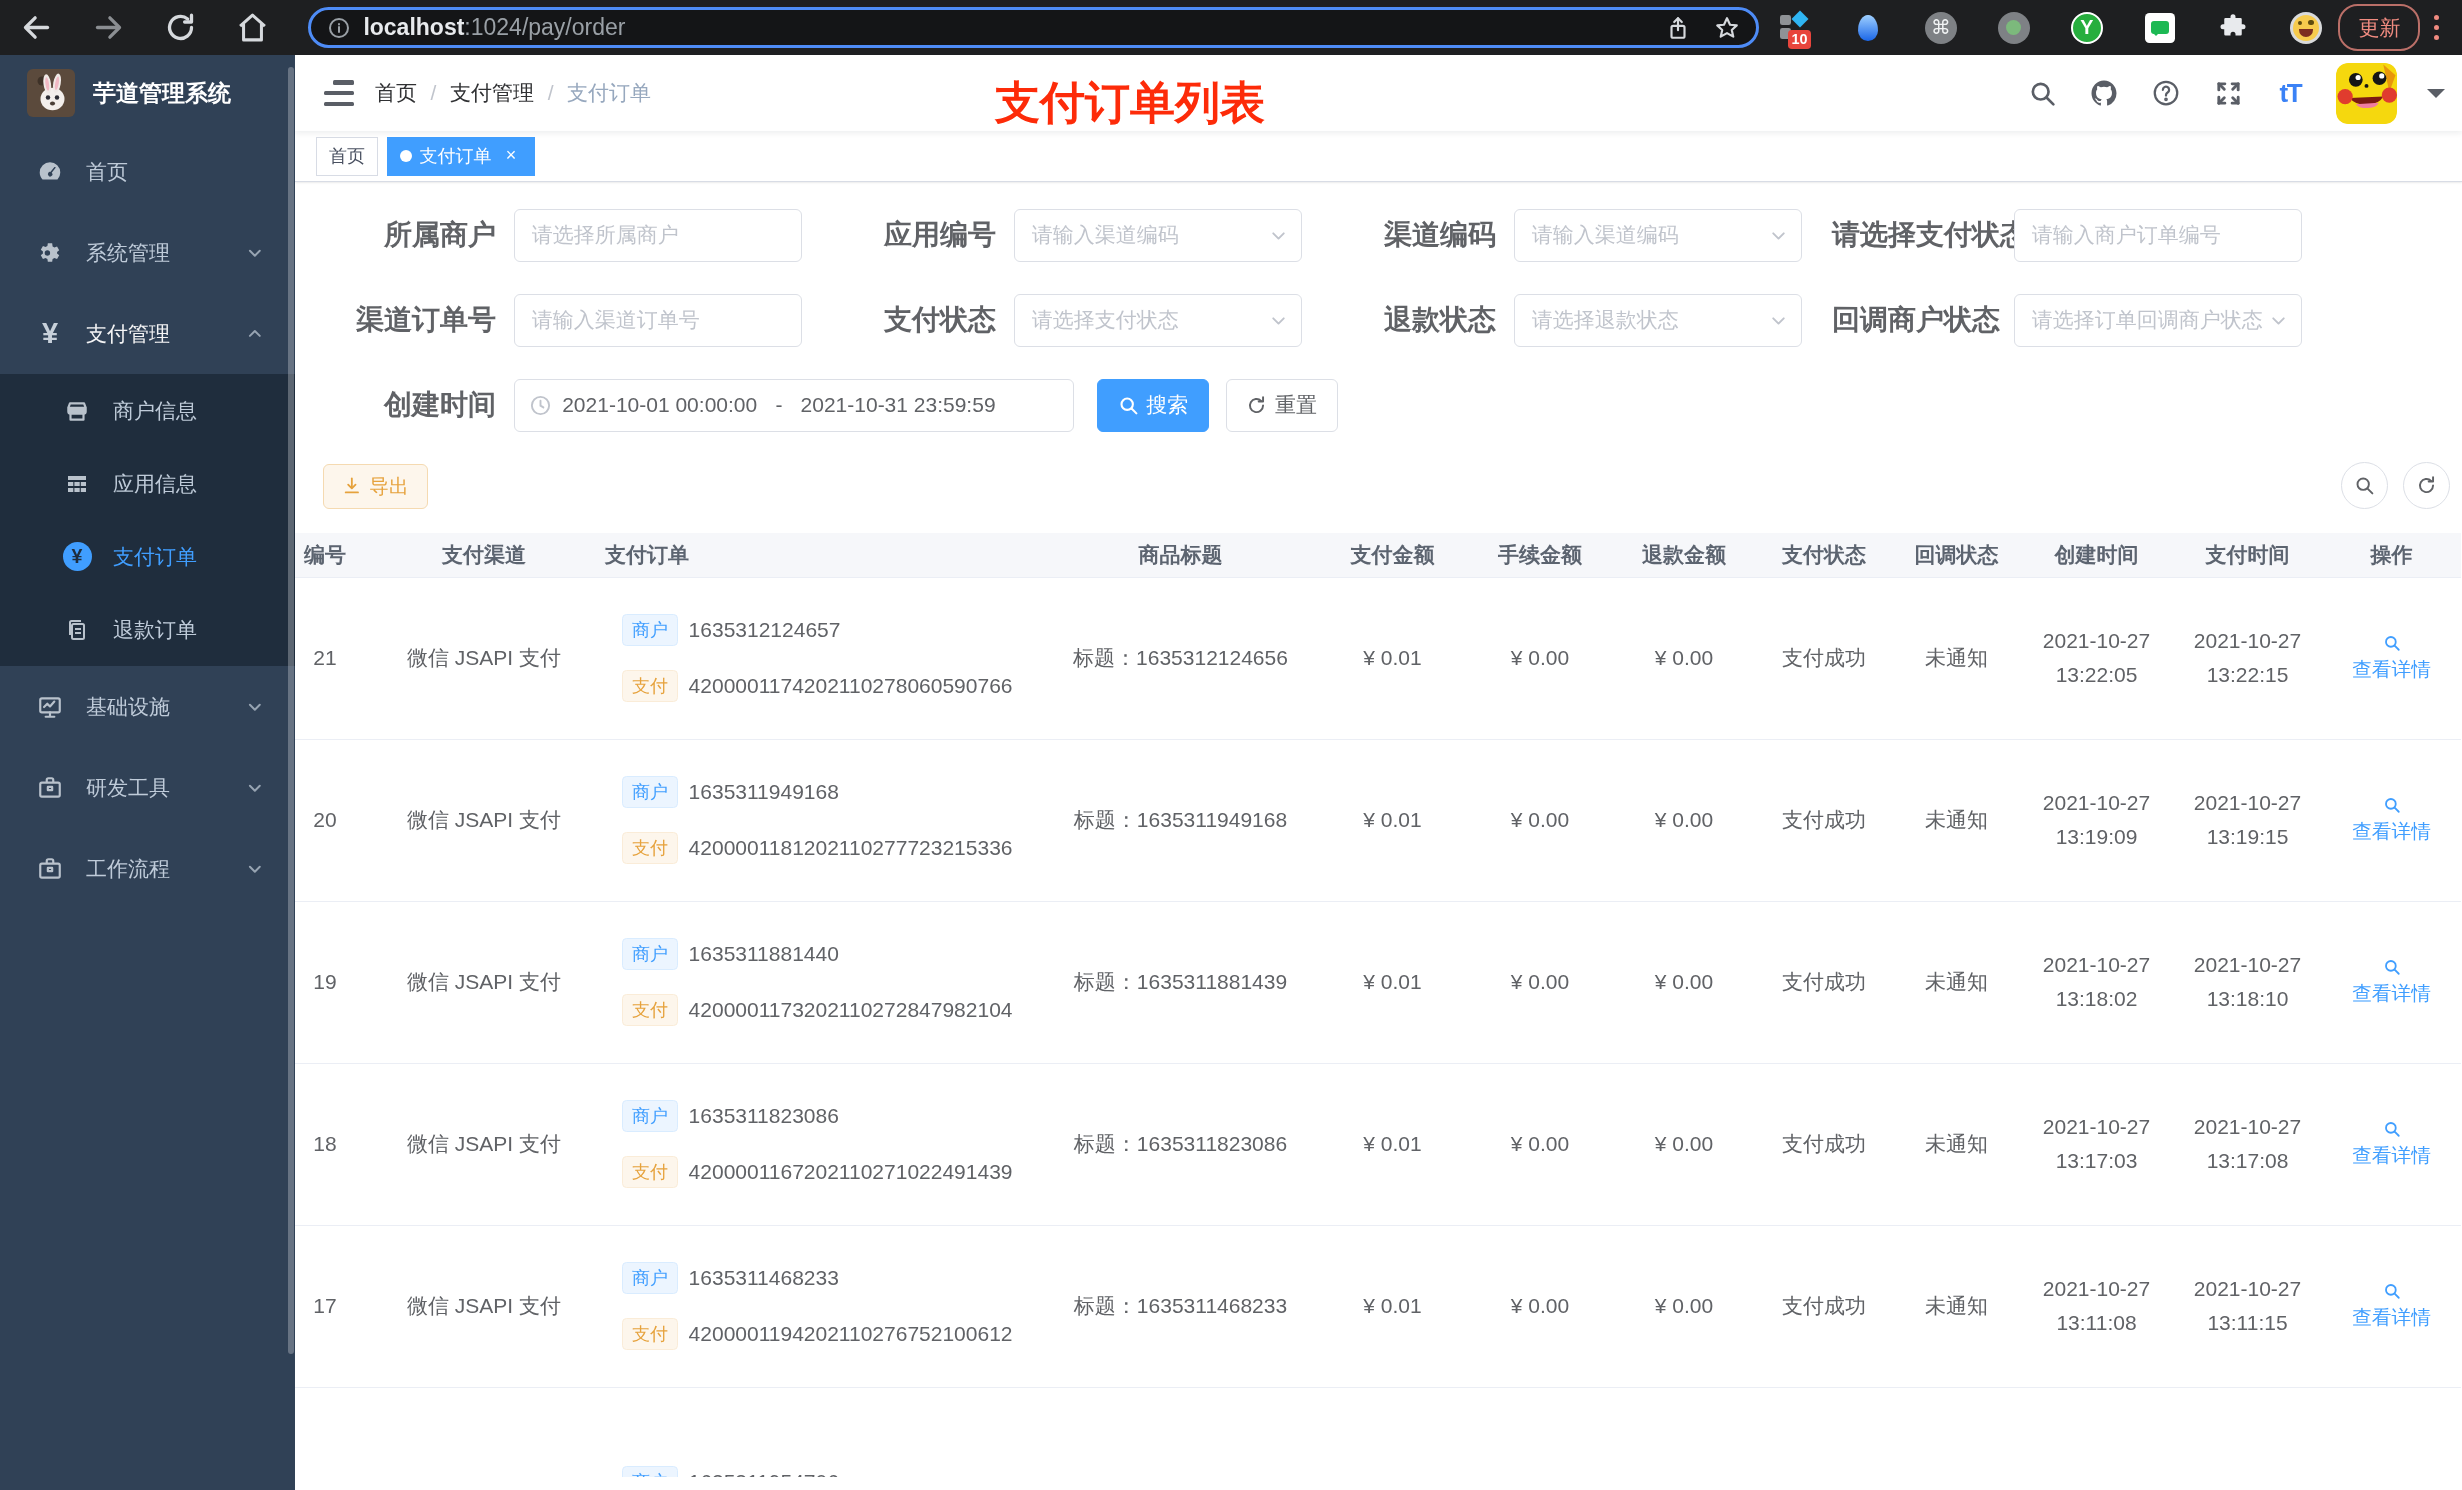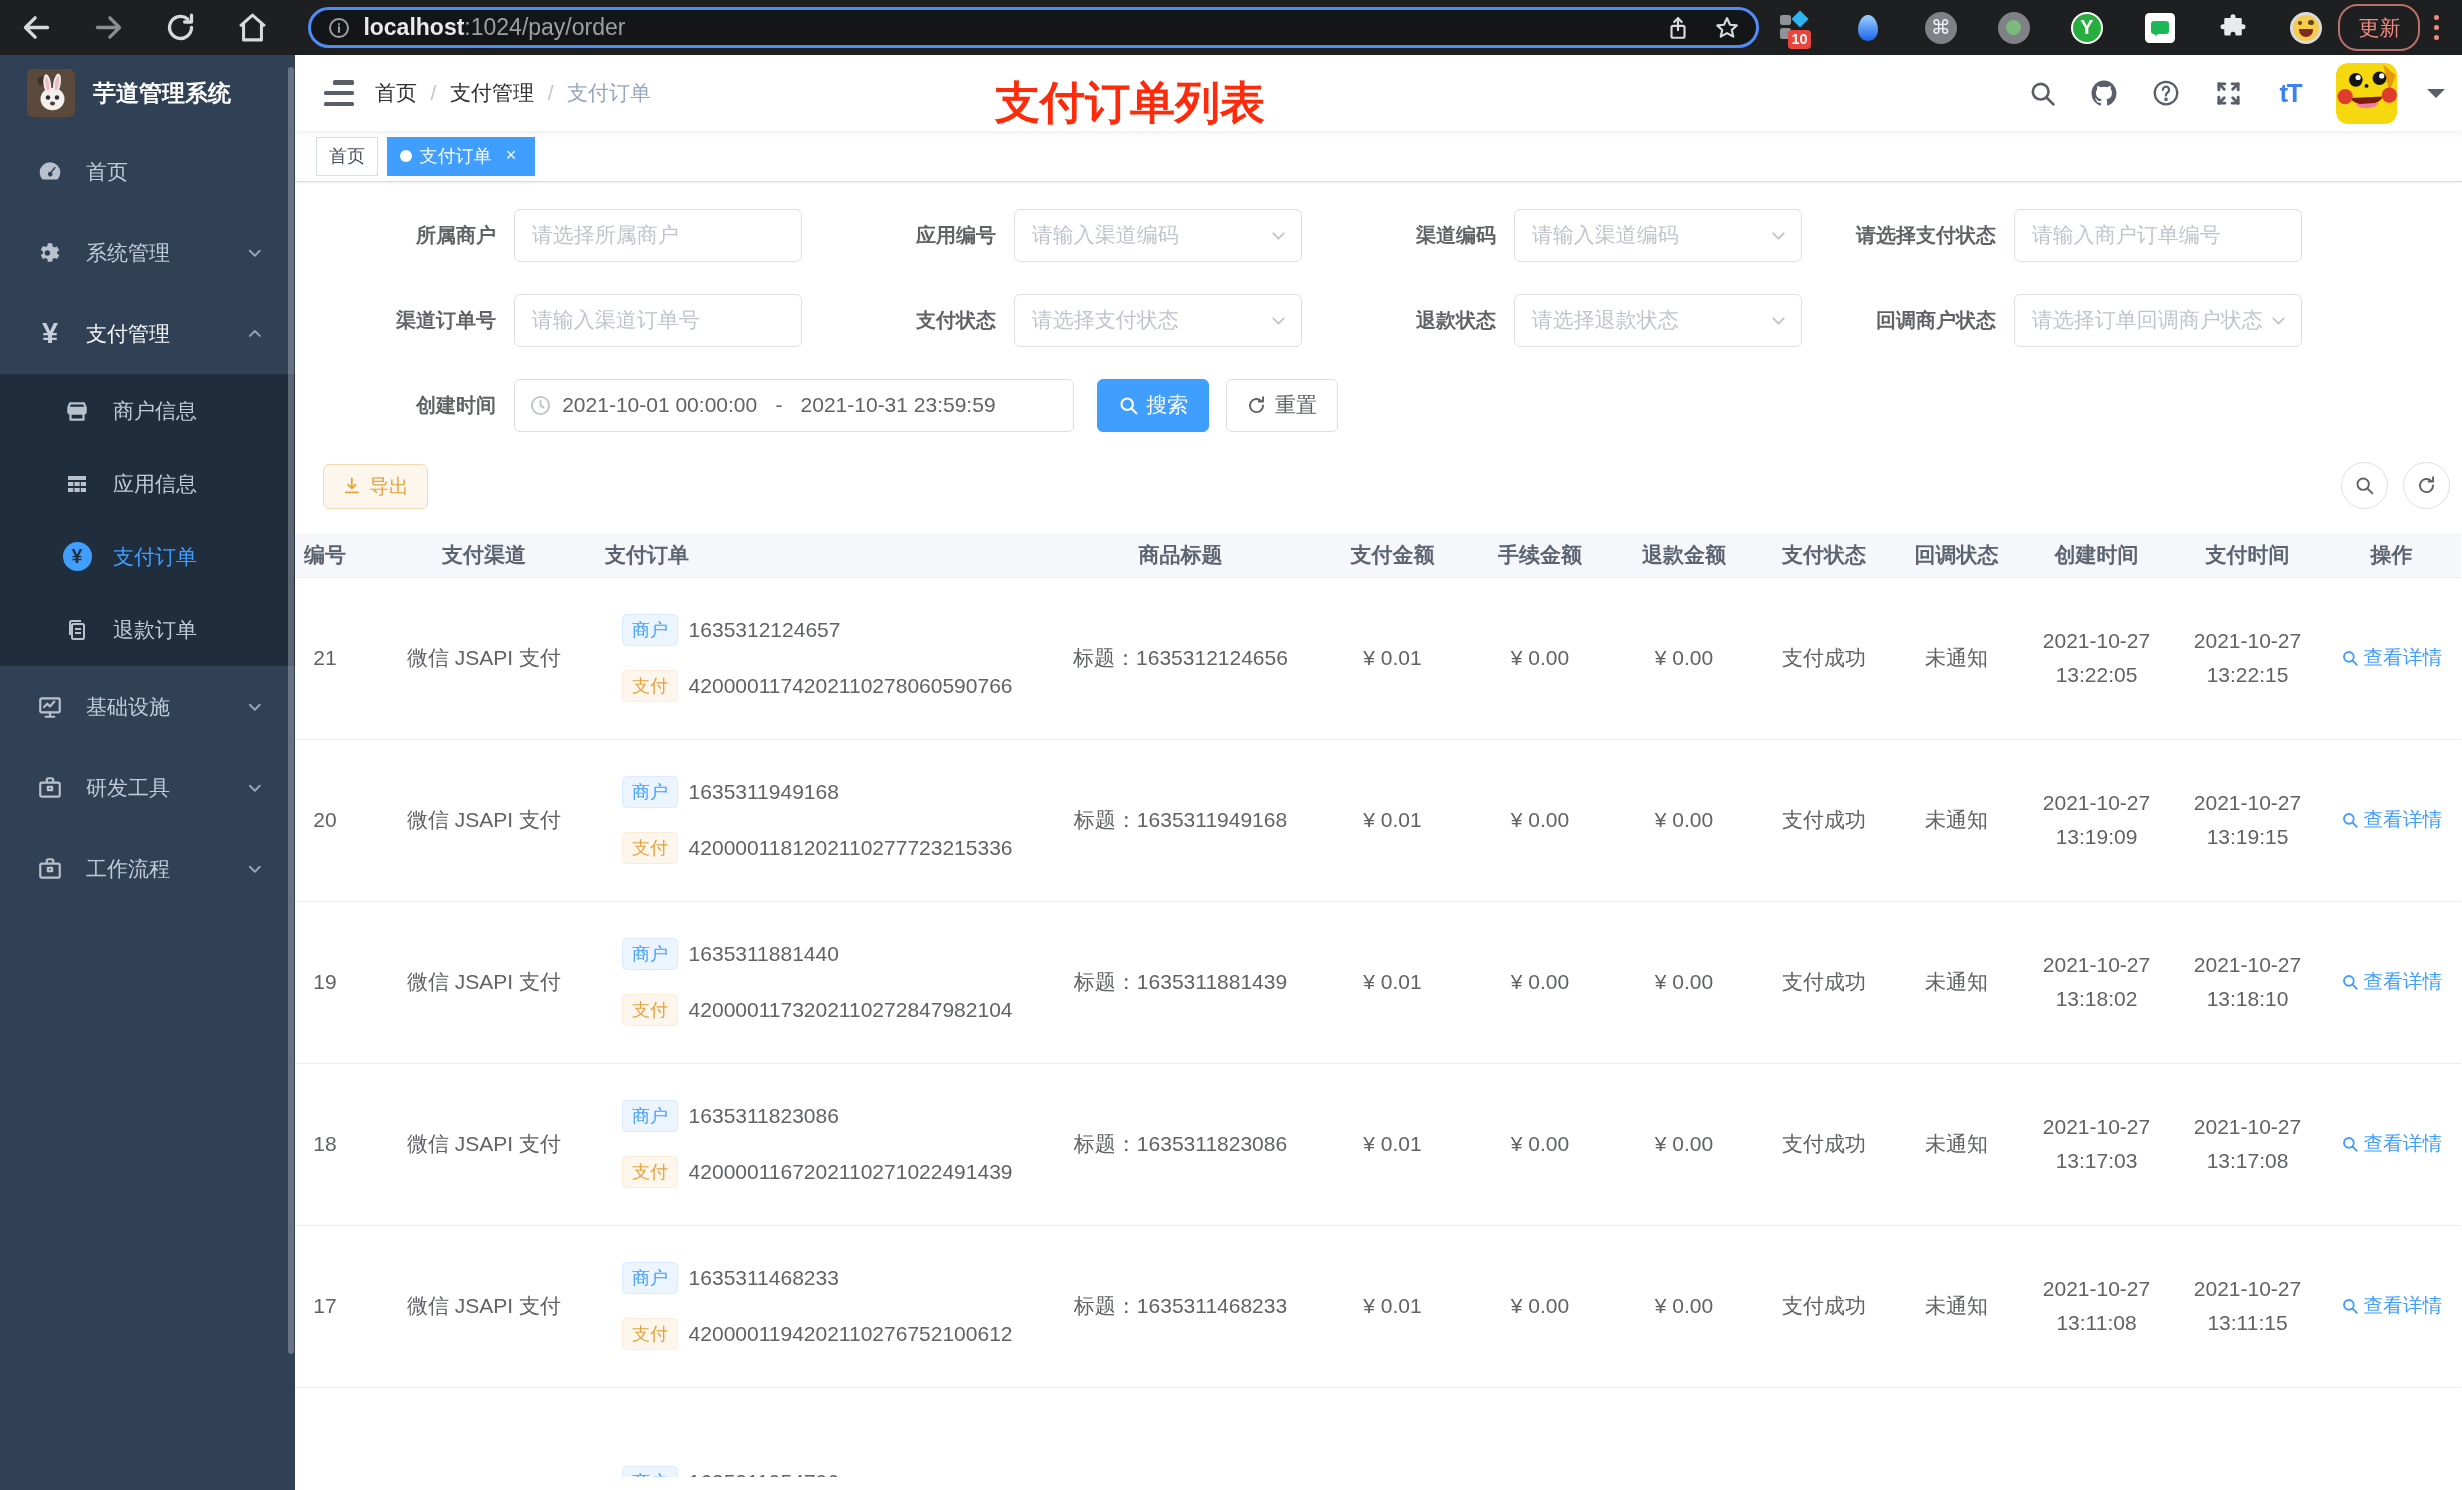--- a/index.html
+++ b/index.html
@@ -89,21 +89,21 @@
   .tag-item{height:39px;border:0.8px solid #d8dce5;background:#fff;color:#495060;font-size:18px;
     display:flex;align-items:center;padding:0 12px;cursor:pointer;}
   .tag-item.active{background:#409eff;border-color:#409eff;color:#fff;}
   .tag-item .dot{width:12px;height:12px;border-radius:50%;background:#fff;margin-right:7.6px;}
   .tag-item .x{margin-left:9px;font-size:18px;width:21px;height:21px;line-height:19.7px;text-align:center;border-radius:50%;}
 
   
   .filters{padding-top:26.5px;}
   .frow{display:flex;padding-left:37px;margin-bottom:32px;}
   .field{width:500px;display:flex;align-items:center;flex:0 0 auto;}
-  .field .flabel{width:182px;padding-right:18px;text-align:right;font-size:20px;color:#606266;font-weight:600;white-space:nowrap;flex:0 0 auto;}
+  .field .flabel{width:182px;padding-right:18px;text-align:right;font-size:28px;color:#606266;font-weight:600;white-space:nowrap;flex:0 0 auto;}
   .ctrl{position:relative;width:288px;height:53px;border:1.5px solid #dcdfe6;border-radius:6px;background:#fff;
     display:flex;align-items:center;padding:0 16.7px;flex:0 0 auto;}
   .ctrl input{border:none;outline:none;width:100%;font-size:21px;color:#606266;background:transparent;
     font-family:"Liberation Sans","DejaVu Sans",sans-serif;}
   .ctrl input::placeholder{color:#c0c4cc;}
   .ctrl .chev-d{position:absolute;right:12px;width:21px;height:21px;color:#c0c4cc;}
   .ctrl.select .ph{font-size:21px;color:#c0c4cc;white-space:nowrap;overflow:hidden;max-width:235px;}
   .field.wide{width:auto;}
   .daterange{width:560px;height:53px;border:1.5px solid #dcdfe6;border-radius:6px;display:flex;align-items:center;
     padding:0 13.6px;font-size:21px;color:#606266;gap:10.6px;white-space:nowrap;flex:0 0 auto;}
@@ -142,21 +142,21 @@
   .c-nstat{width:129px;}
   .c-ctime{width:151px;}
   .c-ptime{width:151px;}
   .c-action{width:137px;}
   .order-line{display:flex;align-items:center;gap:10.6px;height:32px;margin:7.6px 0;white-space:nowrap;padding-left:17px;}
   .order-line+.order-line{margin-top:24px;}
   .ptag{font-size:18px;height:32px;display:inline-flex;align-items:center;padding:0 9px;border-radius:4.5px;flex:0 0 auto;}
   .ptag-blue{background:#ecf5ff;border:0.8px solid #d9ecff;color:#409eff;}
   .ptag-yellow{background:#fdf6ec;border:0.8px solid #faecd8;color:#e6a23c;}
   .tcell-2l{display:flex;flex-direction:column;gap:10.6px;align-items:center;justify-content:center;}
-  .link-detail{color:#409eff;font-size:19.7px;display:inline-flex;align-items:center;gap:4.5px;cursor:pointer;white-space:nowrap;}
+  .link-detail{color:#409eff;font-size:19.7px;display:inline-flex;align-items:center;gap:4.5px;cursor:pointer;white-space:nowrap;flex-direction:column;}
   .link-detail .bic{width:18px;height:18px;}
   .trow.partial{height:89px;border-bottom:none;align-items:flex-start;}
   .trow.partial .c-order{padding-top:71px;}
 </style>
 </head>
 <body>
 
 <div class="browser-bar">
   <div class="bicon">
     <svg class="svgi" viewBox="0 0 24 24" fill="none" stroke="currentColor" stroke-width="2.4" stroke-linecap="round" stroke-linejoin="round">

